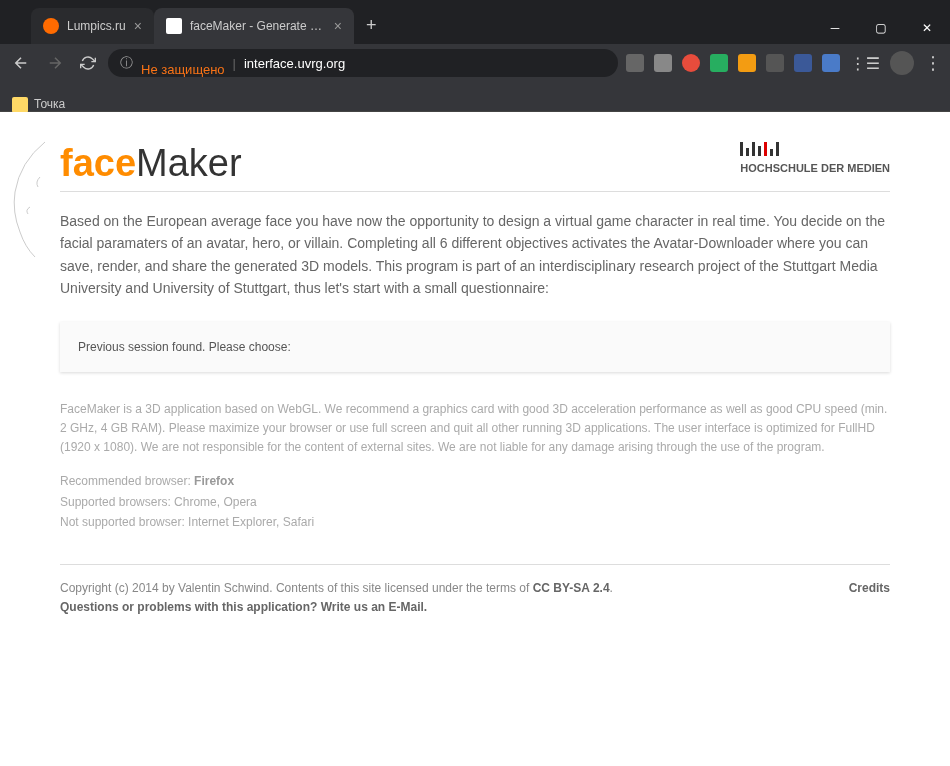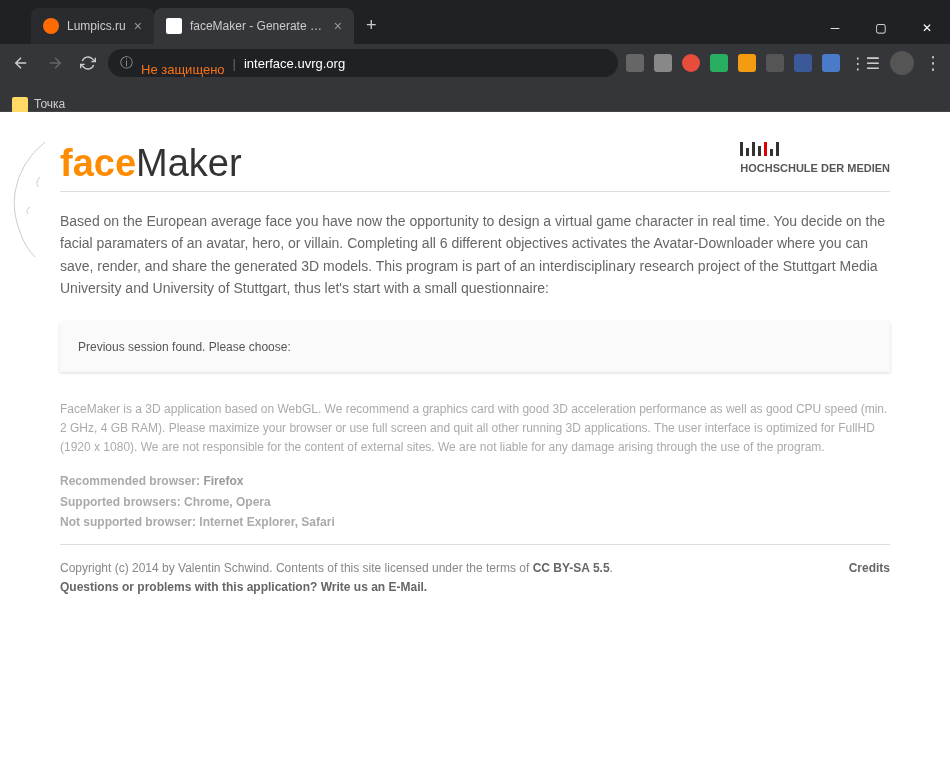--- a/index.html
+++ b/index.html
@@ -52,21 +52,21 @@
     
     .intro { color: #666; font-size: 14px; line-height: 1.6; margin-bottom: 22px; }
     
     .session-box { background: #fafafa; box-shadow: 0 1px 3px rgba(0,0,0,0.15); padding: 18px; display: flex; align-items: center; justify-content: space-between; margin-bottom: 28px; }
     .session-text { color: #555; font-size: 12px; }
     .session-btns { display: flex; gap: 10px; }
     .btn { background: #eaeaea; border: none; padding: 14px 18px; font-size: 14px; color: #444; cursor: pointer; }
     .btn-highlight { outline: 4px solid #d32020; outline-offset: -2px; border-radius: 8px; }
     
     .req { color: #aaa; font-size: 12px; line-height: 1.6; margin-bottom: 14px; }
-    .browsers { color: #aaa; font-size: 12px; line-height: 1.7; margin-bottom: 12px; font-weight: bold; }
+    .browsers { color: #aaa; font-size: 12px; line-height: 1.7; margin-bottom: 32px; }
     .browsers b { color: #999; }
     
     .footer { border-top: 1px solid #ddd; padding-top: 14px; display: flex; justify-content: space-between; color: #888; font-size: 12px; line-height: 1.6; }
     .footer b { color: #666; }
   </style>
 </head>
 <body>
 
 <div class="titlebar">
   <div class="tabs">
@@ -176,19 +176,19 @@
     <p class="req">FaceMaker is a 3D application based on WebGL. We recommend a graphics card with good 3D acceleration performance as well as good CPU speed (min. 2 GHz, 4 GB RAM). Please maximize your browser or use full screen and quit all other running 3D applications. The user interface is optimized for FullHD (1920 x 1080). We are not responsible for the content of external sites. We are not liable for any damage arising through the use of the program.</p>
 
     <div class="browsers">
       <div><span>Recommended browser: </span><b>Firefox</b></div>
       <div>Supported browsers: Chrome, Opera</div>
       <div>Not supported browser: Internet Explorer, Safari</div>
     </div>
 
     <div class="footer">
       <div>
-        <span>Copyright (c) 2014 by Valentin Schwind. Contents of this site licensed under the terms of </span><b>CC BY-SA 5.5</b>.<br>
+        <span>Copyright (c) 2014 by Valentin Schwind. Contents of this site licensed under the terms of </span><b>CC BY-SA 2.4</b>.<br>
         <b>Questions or problems with this application? Write us an E-Mail.</b>
       </div>
       <div style="color:#666;font-weight:bold;cursor:pointer">Credits</div>
     </div>
   </div>
 </div>
 
 </body></html>

